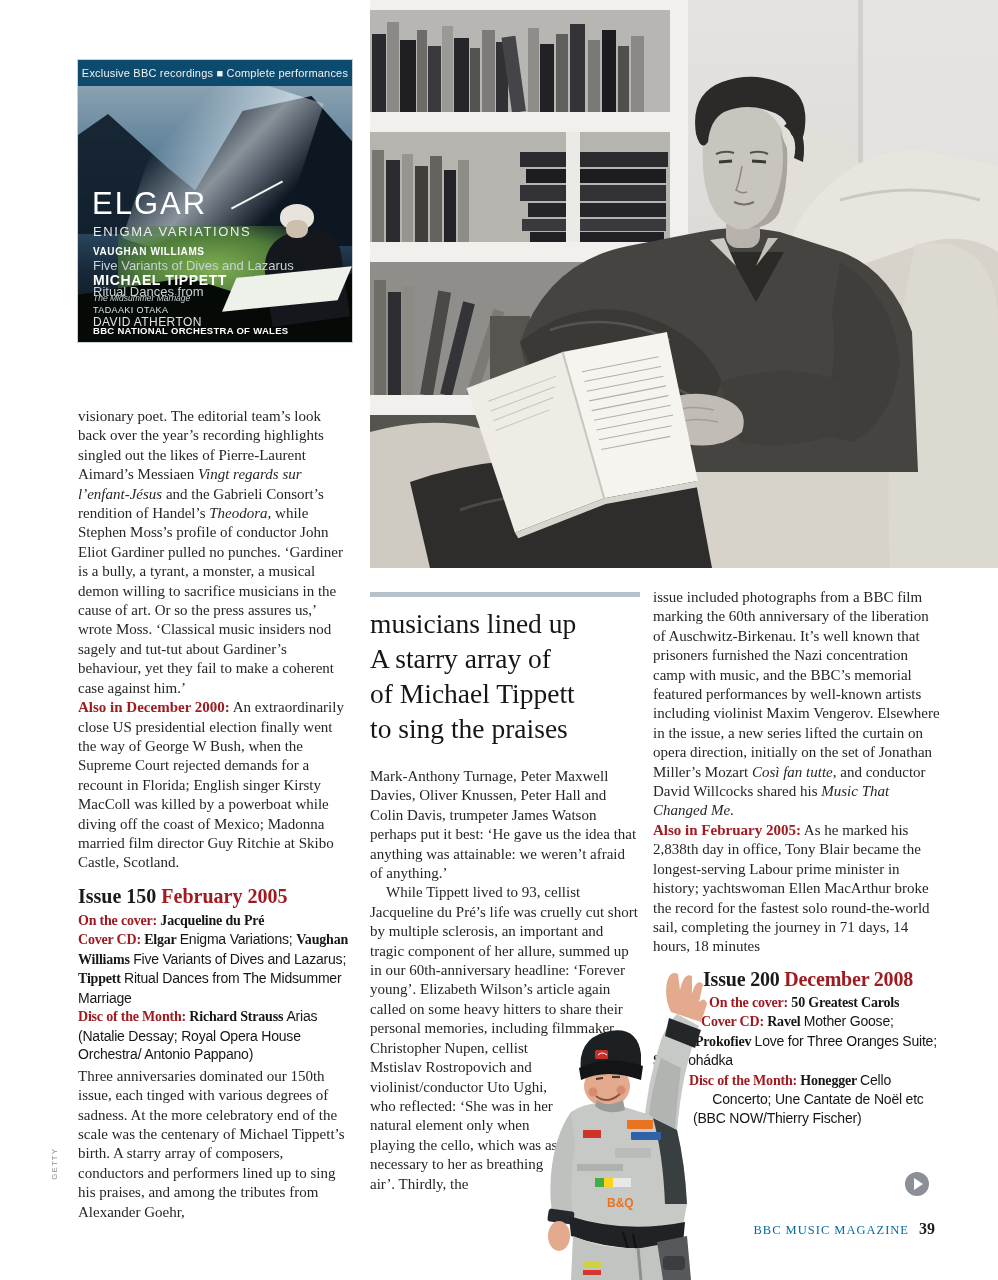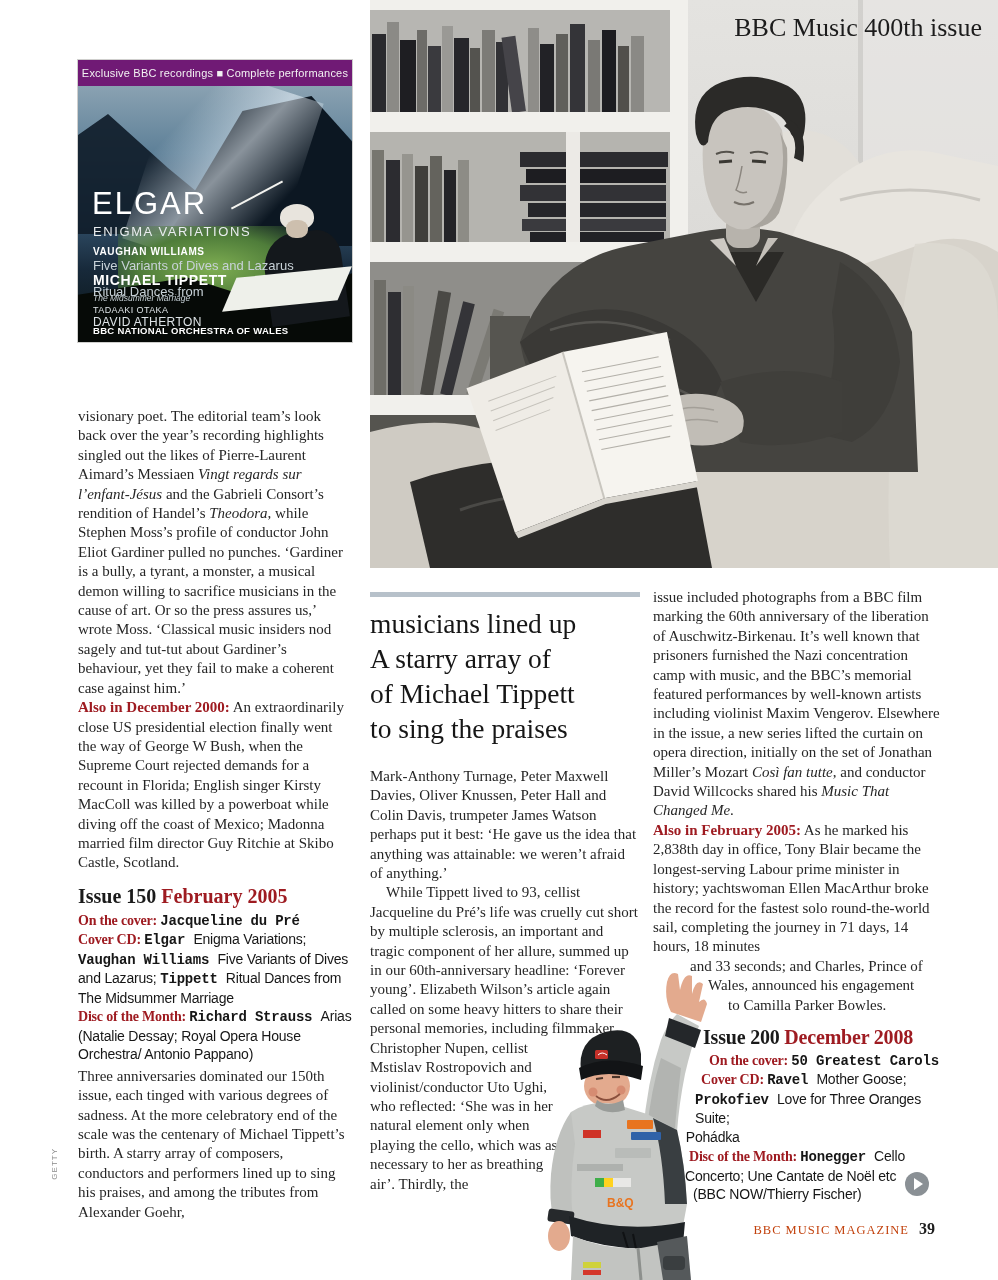--- a/index.html
+++ b/index.html
@@ -4,32 +4,32 @@
 <style>
   html,body{margin:0;padding:0;background:#ffffff;}
   #page{position:relative;width:998px;height:1280px;background:#ffffff;overflow:hidden;
         font-family:"Liberation Serif",serif;color:#232323;}
 
   
   .serif{font:15px/19.4px "Liberation Serif",serif;color:#262626;}
   .sans-block{font:14px/18.5px "Liberation Sans",sans-serif;color:#161616;letter-spacing:-0.2px;}
   .sg-i{font-style:italic;}
   .sg-red{font-family:"Liberation Serif",serif;font-weight:700;color:#9e1b21;}
-  .sg-b{font-family:Liberation Mono, monospace;font-weight:700;letter-spacing:-0.2px;}
+  .sg-b{font-family:Liberation Serif, serif;font-weight:700;letter-spacing:-0.2px;}
   .sg-n{font-family:"Liberation Sans",sans-serif;font-weight:400;letter-spacing:-0.2px;}
   .sg-hb{font:700 20px/26px "Liberation Serif",serif;color:#1a1a1a;}
   .sg-hr{font:700 20px/26px "Liberation Serif",serif;color:#9e1b21;}
 
   
   #photo-main{position:absolute;left:370px;top:0;width:628px;height:568px;overflow:hidden;background:#d8d7d4;}
   #header-badge{position:absolute;right:16px;top:12px;font:26px/32px "Liberation Serif",serif;color:#1c1c1c;}
 
   
   #cd-cover{position:absolute;left:78px;top:60px;width:274px;height:282px;box-shadow:0 0 0 1px #cfcfcd;}
-  #cd-banner{position:absolute;left:0;top:0;width:274px;height:26px;background:#701a75;color:#f2f2f2;
+  #cd-banner{position:absolute;left:0;top:0;width:274px;height:26px;background:#0c4a6e;color:#f2f2f2;
              font:11px/26px "Liberation Sans",sans-serif;text-align:center;letter-spacing:0.2px;}
   #cd-art{position:absolute;left:0;top:26px;width:274px;height:256px;overflow:hidden;background:linear-gradient(180deg,#8aa2b2 0%,#5e8098 26%,#32506a 52%,#17293a 72%,#0a1210 100%);}
   .mtn{position:absolute;}
   #mtn-left{left:-30px;top:28px;width:200px;height:120px;background:#101d2a;clip-path:polygon(0 100%,0 35%,30% 0,60% 45%,100% 100%);opacity:.92;}
   #mtn-right{right:-40px;top:10px;width:230px;height:150px;background:#0c1722;clip-path:polygon(0 100%,35% 10%,65% 0,100% 60%,100% 100%);}
   #beam{position:absolute;left:70px;top:-10px;width:150px;height:190px;background:linear-gradient(115deg,rgba(255,255,255,0) 20%,rgba(240,248,255,.55) 50%,rgba(255,255,255,0) 80%);transform:rotate(18deg);}
   #valley{position:absolute;left:40px;top:140px;width:190px;height:70px;background:radial-gradient(ellipse at 50% 60%,#7fae52 0%,#4f7d3a 55%,rgba(20,40,20,0) 100%);}
   #fg-dark{position:absolute;left:0;bottom:0;width:274px;height:86px;background:#060a07;clip-path:polygon(0 45%,40% 25%,70% 55%,100% 20%,100% 100%,0 100%);}
   #conductor-hair{position:absolute;right:38px;top:118px;width:34px;height:26px;border-radius:50% 50% 45% 45%;background:#e8e4dd;}
   #conductor-face{position:absolute;right:44px;top:134px;width:22px;height:18px;border-radius:45%;background:#cdbfae;}
@@ -72,21 +72,21 @@
   
   #ellen-photo{position:absolute;left:543px;top:962px;width:215px;height:318px;}
 
   
   #getty-credit{position:absolute;left:50px;top:1148px;writing-mode:vertical-rl;transform:rotate(180deg);
                 font:8px "Liberation Sans",sans-serif;color:#8a8a8a;letter-spacing:1px;}
   #next-icon{position:absolute;left:905px;top:1172px;width:24px;height:24px;border-radius:50%;background:#8a9095;}
   #next-icon .tri{position:absolute;left:9px;top:6px;width:0;height:0;border-left:9px solid #ffffff;
                   border-top:6px solid transparent;border-bottom:6px solid transparent;}
   #footer{position:absolute;left:653px;top:1220px;width:282px;text-align:right;}
-  #footer .mag{font:12.5px "Liberation Serif",serif;color:#c2410c;letter-spacing:1px;text-align:center;}
+  #footer .mag{font:12.5px "Liberation Serif",serif;color:#0369a1;letter-spacing:1px;text-align:center;}
   #footer .num{font:700 16px "Liberation Serif",serif;color:#1d1d1d;margin-left:10px;}
 </style>
 </head>
 <body>
 
 <div id="page">
 
   <div id="photo-main">
     <svg width="628" height="568" viewBox="0 0 628 568">
       <defs>
@@ -211,21 +211,20 @@
         </g>
         <g stroke="#c5c2bb" stroke-width="1">
           <line x1="128" y1="380" x2="200" y2="372"></line>
             <line x1="128" y1="390" x2="196" y2="382"></line>
           <line x1="128" y1="400" x2="192" y2="392"></line>
             <line x1="128" y1="410" x2="186" y2="403"></line>
         </g>
         <path d="M122,514 L217,502 L312,508 L310,514 L217,508 L124,520 Z" fill="#d8d5ce"></path>
       </g>
     </svg>
-    <div id="header-badge">BBC Music 400th issue</div>
   </div>
 
   <div id="cd-cover">
     <div id="cd-banner">Exclusive BBC recordings ■ Complete performances</div>
     <div id="cd-art">
       <div id="mtn-left" class="mtn"></div>
       <div id="mtn-right" class="mtn"></div>
       <div id="beam"></div>
       <div id="valley"></div>
       <div id="fg-dark"></div>
@@ -263,33 +262,28 @@
         <div>of Michael Tippett</div>
         <div>to sing the praises</div>
       </div>
     <div class="serif p1">Mark-Anthony Turnage, Peter Maxwell Davies, Oliver Knussen, Peter Hall and Colin Davis, trumpeter James Watson perhaps put it best: ‘He gave us the idea that anything was attainable: we weren’t afraid of anything.’</div>
     <div class="serif indent">While Tippett lived to 93, cellist Jacqueline du Pré’s life was cruelly cut short by multiple sclerosis, an important and tragic component of her allure, summed up in our 60th-anniversary headline: ‘Forever young’. Elizabeth Wilson’s article again called on some heavy hitters to share their personal memories, including filmmaker</div>
     <div id="mid-narrow" class="serif">Christopher Nupen, cellist Mstislav Rostropovich and violinist/conductor Uto Ughi, who reflected: ‘She was in her natural element only when playing the cello, which was as necessary to her as breathing air’. Thirdly, the</div>
   </div>
 
   <div id="col-right">
     <div class="serif"><span>issue included photographs from a BBC film marking the 60th anniversary of the liberation of Auschwitz-Birkenau. It’s well known that prisoners furnished the Nazi concentration camp with music, and the BBC’s memorial featured performances by well-known artists including violinist Maxim Vengerov. Elsewhere in the issue, a new series lifted the curtain on opera direction, initially on the set of Jonathan Miller’s Mozart </span><span class="sg-i">Così fan tutte</span><span>, and conductor David Willcocks shared his </span><span class="sg-i">Music That Changed Me</span><span>.</span><br><span class="sg-red">Also in February 2005:</span><span> As he marked his 2,838th day in office, Tony Blair became the longest-serving Labour prime minister in history; yachtswoman Ellen MacArthur broke the record for the fastest solo round-the-world sail, completing the journey in 71 days, 14 hours, 18 minutes</span></div>
-    <div class="serif">
-        <div style="margin-left: 37px;"><span>and 33 seconds; and Charles, Prince of</span></div>
-        <div style="margin-left: 55px;"><span>Wales, announced his engagement</span></div>
-        <div style="margin-left: 75px;"><span>to Camilla Parker Bowles.</span></div>
-      </div>
     <div id="issue200" class="sans-block">
         <div style="margin-left: 50px;"><span class="sg-hb">Issue 200 </span><span class="sg-hr">December 2008</span></div>
         <div style="margin-left: 56px;"><span class="sg-red">On the cover: </span><span class="sg-b">50 Greatest Carols</span></div>
         <div style="margin-left: 48px;"><span class="sg-red">Cover CD: </span><span class="sg-b">Ravel </span><span class="sg-n">Mother Goose;</span></div>
         <div style="margin-left: 42px;"><span class="sg-b">Prokofiev </span><span class="sg-n">Love for Three Oranges Suite;</span></div>
         <div><span class="sg-b">Suk </span><span class="sg-n">Pohádka</span></div>
         <div style="margin-left: 36px;"><span class="sg-red">Disc of the Month: </span><span class="sg-b">Honegger </span><span class="sg-n">Cello</span></div>
-        <div style="margin-left: 32px;"><span class="sg-n">Concerto; Une Cantate de Noël etc</span></div>
+        <div style="margin-left: 41px; text-align: center;"><span class="sg-n">Concerto; Une Cantate de Noël etc</span></div>
         <div style="margin-left: 40px;"><span class="sg-n">(BBC NOW/Thierry Fischer)</span></div>
       </div>
   </div>
 
   <div id="ellen-photo">
     <svg width="215" height="318" viewBox="0 0 215 318">
 
       <path d="M100,172 Q104,120 118,78 Q124,62 134,52 L156,64 Q148,86 142,112 Q136,142 134,170 Z" fill="#c7c9c6"></path>
       <path d="M104,168 Q108,128 118,96 L138,106 Q134,140 132,166 Z" fill="#a3a6a3" opacity="0.6"></path>
       <path d="M126,56 L158,68 L152,86 L122,74 Z" fill="#24272a"></path>

